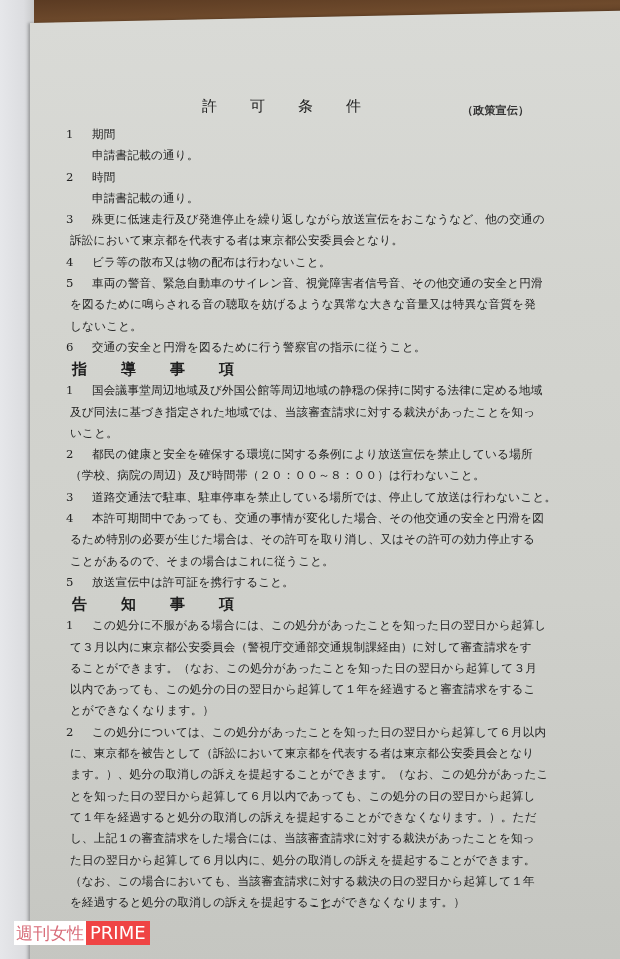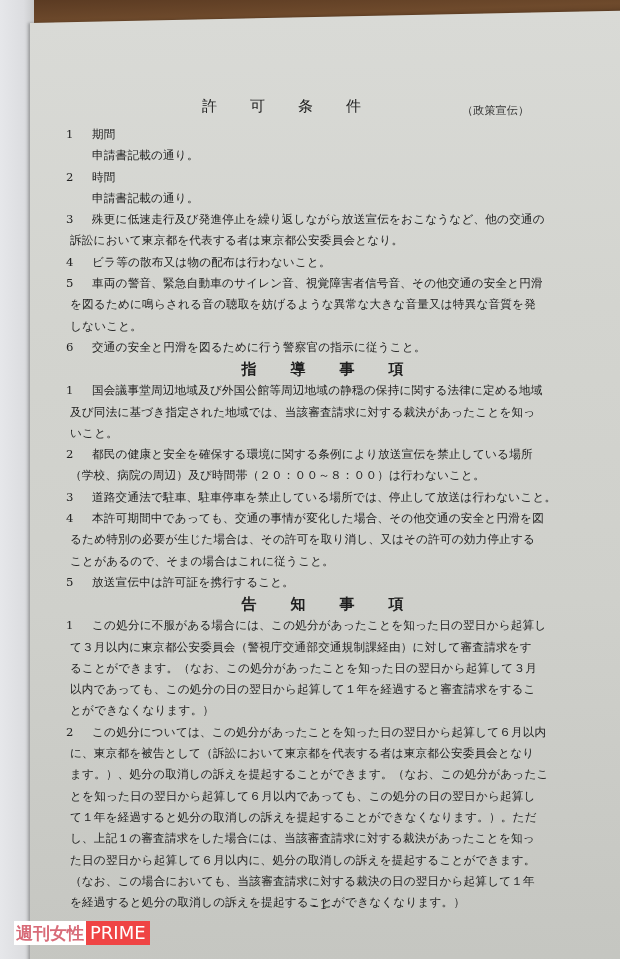--- a/index.html
+++ b/index.html
@@ -30,42 +30,42 @@
       font-size: 11.6px;
       line-height: 21.3px;
       letter-spacing: 0.2px;
     }
     .title-row { position: relative; height: 28px; }
     .title {
       position: absolute; left: 140px; top: 0;
       font-size: 15px; letter-spacing: 33px; color: #222;
     }
     .title-note {
-      position: absolute; left: 400px; top: 4px; font-size: 11px; color: #333;
+      position: absolute; left: 400px; top: 4px; font-size: 11px; color: #333; font-weight: bold;
     }
     .heading {
-      text-align: center; font-size: 15px; letter-spacing: 34px; padding-left: 20px;
+      font-size: 15px; letter-spacing: 34px; padding-left: 20px;
       font-weight: bold; color: #1e1e1e; height: 22px; line-height: 22px;
       margin-left: -10px;
     }
     .item { position: relative; padding-left: 0; }
     .num { display: inline-block; width: 30px; padding-left: 4px; box-sizing: border-box; }
     .line { white-space: nowrap; }
     .indent { padding-left: 30px; }
     .cont { padding-left: 8px; }
     .footer-num {
       position: absolute; left: 312px; top: 898px; font-size: 12px; color: #333;
     }
     .watermark {
       position: absolute; left: 14px; top: 921px; height: 24px; display: flex;
       font-family: "DejaVu Sans", "Liberation Sans", sans-serif;
     }
     .wm-jp {
       background: #ffffff; color: #d86b78; font-size: 17px; line-height: 24px; padding: 0 2px;
-      font-weight: bold;
+      font-weight: normal;
     }
     .wm-en {
       background: #ef4444; color: #ffffff; font-size: 18px; line-height: 24px; padding: 0 4px;
     }
   </style>
 </head>
 <body>
 
 <div class="wood"></div>
 <div class="left-page"></div>

